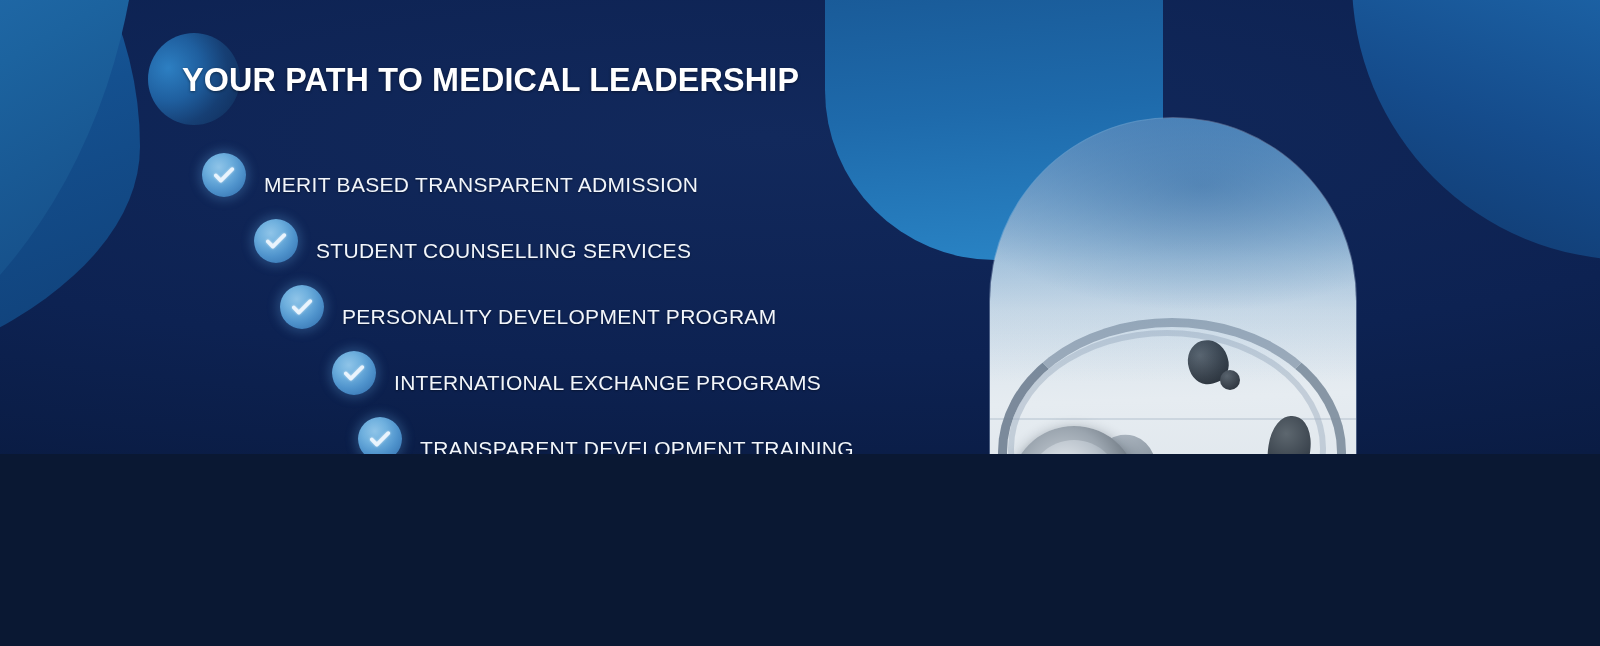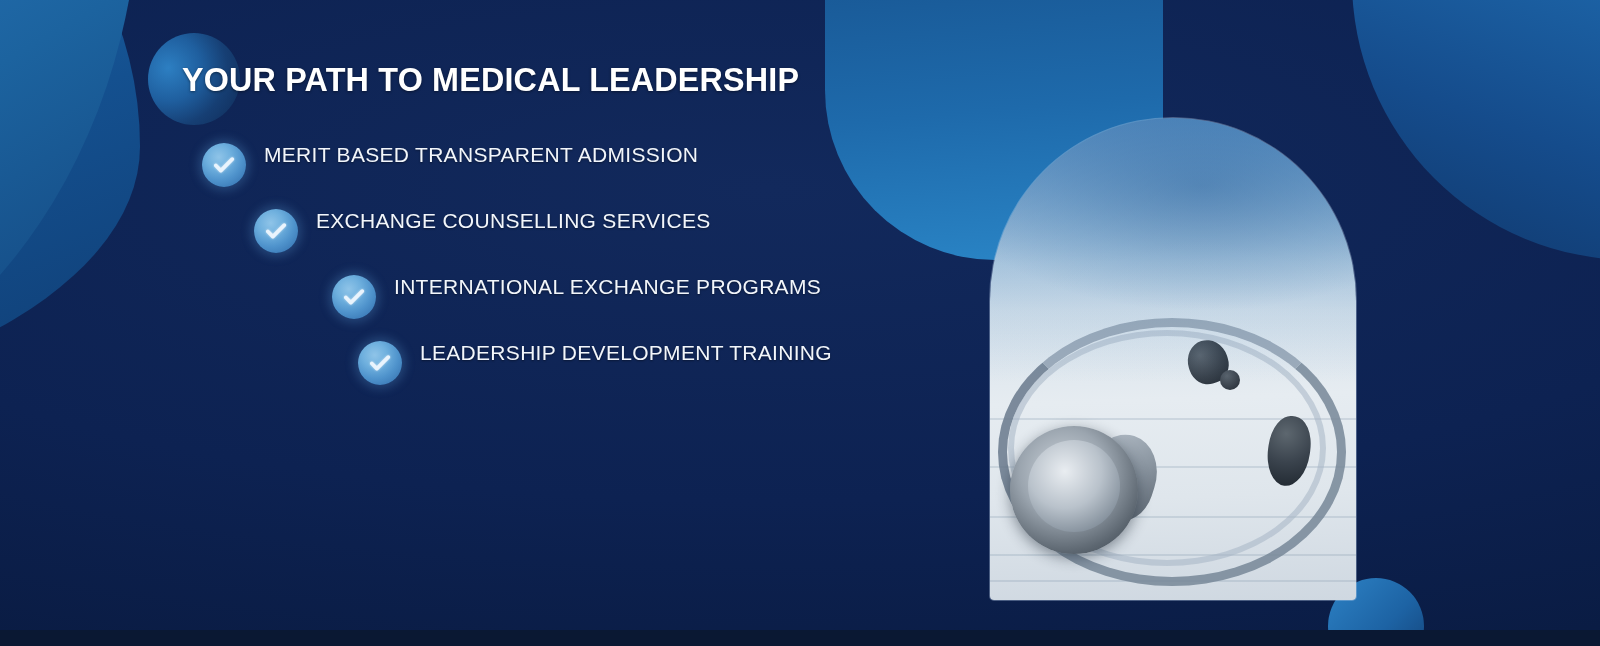--- a/index.html
+++ b/index.html
@@ -8,21 +8,21 @@
     padding: 0;
     background: #0a1833;
   }
   body {
     font-family: "Liberation Sans", sans-serif;
   }
 
   .banner {
     position: relative;
     width: 1600px;
-    height: 630px;
+    height: 454px;
     overflow: hidden;
     background: #0d2252;
   }
 
   
   .bg-layer {
     position: absolute;
     inset: 0;
     overflow: hidden;
   }
@@ -125,21 +125,21 @@
     position: absolute;
     left: 0;
     top: 143px;
     margin: 0;
     padding: 0;
     list-style: none;
   }
 
   .feature-item {
     display: flex;
-    align-items: flex-start;
+    align-items: flex-end;
     height: 54px;
     margin-bottom: 12px;
   }
 
   .check-icon {
     position: relative;
     flex: 0 0 auto;
     width: 44px;
     height: 44px;
     border-radius: 50%;
@@ -332,38 +332,46 @@
         <span class="feature-label">MERIT BASED TRANSPARENT ADMISSION</span>
       </li>
 
 
       <li class="feature-item" style="margin-left:254px">
         <span class="check-icon">
           <svg viewBox="0 0 24 24" aria-hidden="true">
               <path d="M4.5 12.4l4.6 4.8L19.6 6.6" fill="none" stroke="#eaf4fd" stroke-width="3.4" stroke-linecap="round" stroke-linejoin="round"></path>
             </svg>
         </span>
-        <span class="feature-label">EXCHANGE COUNSELLING SERVICES</span>
-      </li>
-
+        <span class="feature-label">STUDENT COUNSELLING SERVICES</span>
+      </li>
+
+      <li class="feature-item" style="margin-left:280px">
+        <span class="check-icon">
+          <svg viewBox="0 0 24 24" aria-hidden="true">
+              <path d="M4.5 12.4l4.6 4.8L19.6 6.6" fill="none" stroke="#eaf4fd" stroke-width="3.4" stroke-linecap="round" stroke-linejoin="round"></path>
+            </svg>
+        </span>
+        <span class="feature-label">PERSONALITY DEVELOPMENT PROGRAM</span>
+      </li>
 
 
       <li class="feature-item" style="margin-left:332px">
         <span class="check-icon">
           <svg viewBox="0 0 24 24" aria-hidden="true">
               <path d="M4.5 12.4l4.6 4.8L19.6 6.6" fill="none" stroke="#eaf4fd" stroke-width="3.4" stroke-linecap="round" stroke-linejoin="round"></path>
             </svg>
         </span>
         <span class="feature-label">INTERNATIONAL EXCHANGE PROGRAMS</span>
       </li>
 
       <li class="feature-item" style="margin-left:358px">
         <span class="check-icon">
           <svg viewBox="0 0 24 24" aria-hidden="true">
               <path d="M4.5 12.4l4.6 4.8L19.6 6.6" fill="none" stroke="#eaf4fd" stroke-width="3.4" stroke-linecap="round" stroke-linejoin="round"></path>
             </svg>
         </span>
-        <span class="feature-label">LEADERSHIP DEVELOPMENT TRAINING</span>
+        <span class="feature-label">TRANSPARENT DEVELOPMENT TRAINING</span>
       </li>
 
     </ul>
   </div>
 </div>
 
 </body></html>

